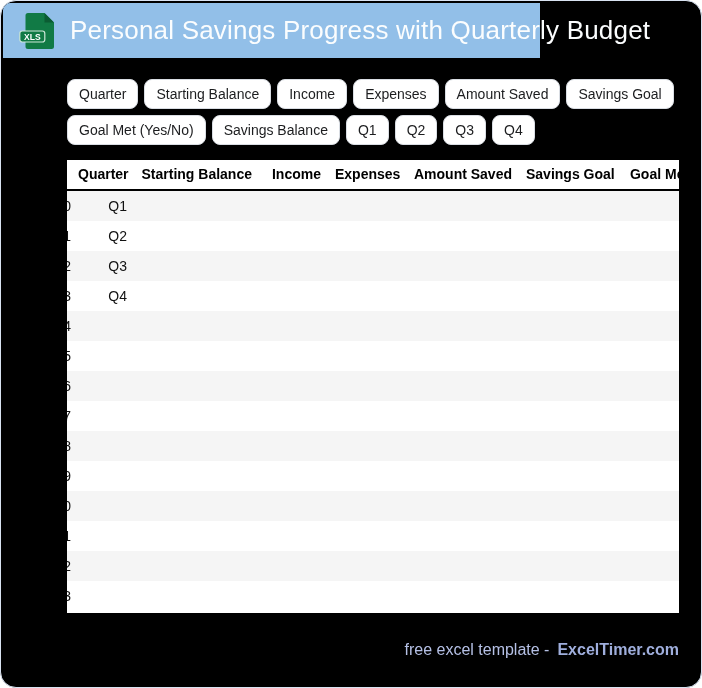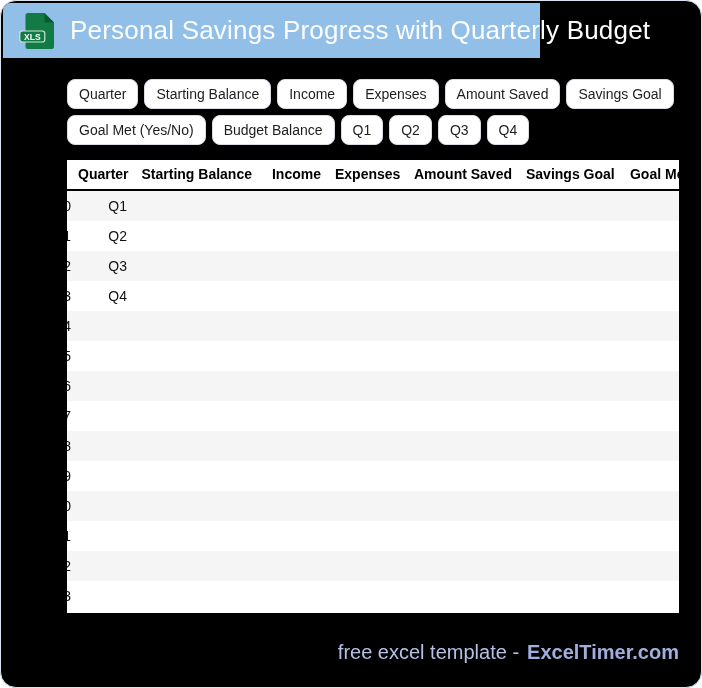--- a/index.html
+++ b/index.html
@@ -40,21 +40,21 @@
     border-top:1px solid #000;border-bottom:2px solid #000;
   }
   table.data td{
     font-size:14px;color:#111;text-align:right;
     padding:5px 7px;line-height:20px;white-space:nowrap;overflow:hidden;
   }
   table.data .ix{padding-left:0;padding-right:0;}
   table.data tbody tr:nth-child(odd){background:#F5F5F5;}
   .footer{
     position:absolute;left:66px;top:640px;width:612px;text-align:right;
-    font-size:20px;color:#B5C0E5;white-space:nowrap;
+    font-size:16px;color:#B5C0E5;white-space:nowrap;
   }
   .footer .brand{font-weight:bold;color:#9FAEDC;margin-left:8px;cursor:pointer;}
 </style>
 </head>
 <body>
 
 <div class="page">
 
   <div class="titlebar">
     <svg class="icon" width="36" height="38" viewBox="0 0 36 38">
@@ -67,21 +67,21 @@
   </div>
 
   <div class="chips">
     <div class="chip">Quarter</div>
     <div class="chip">Starting Balance</div>
     <div class="chip">Income</div>
     <div class="chip">Expenses</div>
     <div class="chip">Amount Saved</div>
     <div class="chip">Savings Goal</div>
     <div class="chip">Goal Met (Yes/No)</div>
-    <div class="chip">Budget Balance</div>
+    <div class="chip">Savings Balance</div>
     <div class="chip">Q1</div>
     <div class="chip">Q2</div>
     <div class="chip">Q3</div>
     <div class="chip">Q4</div>
   </div>
 
   <div class="tablewrap">
     <table class="data">
       <colgroup>
         <col style="width:18px">

